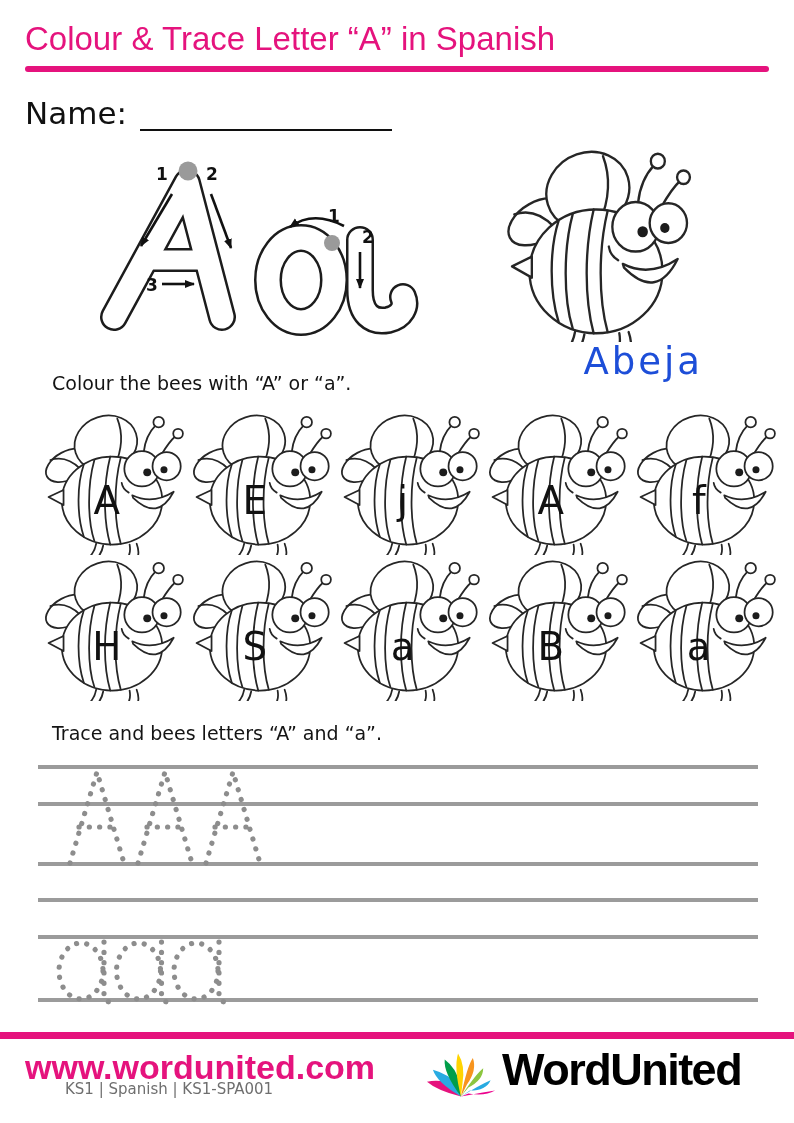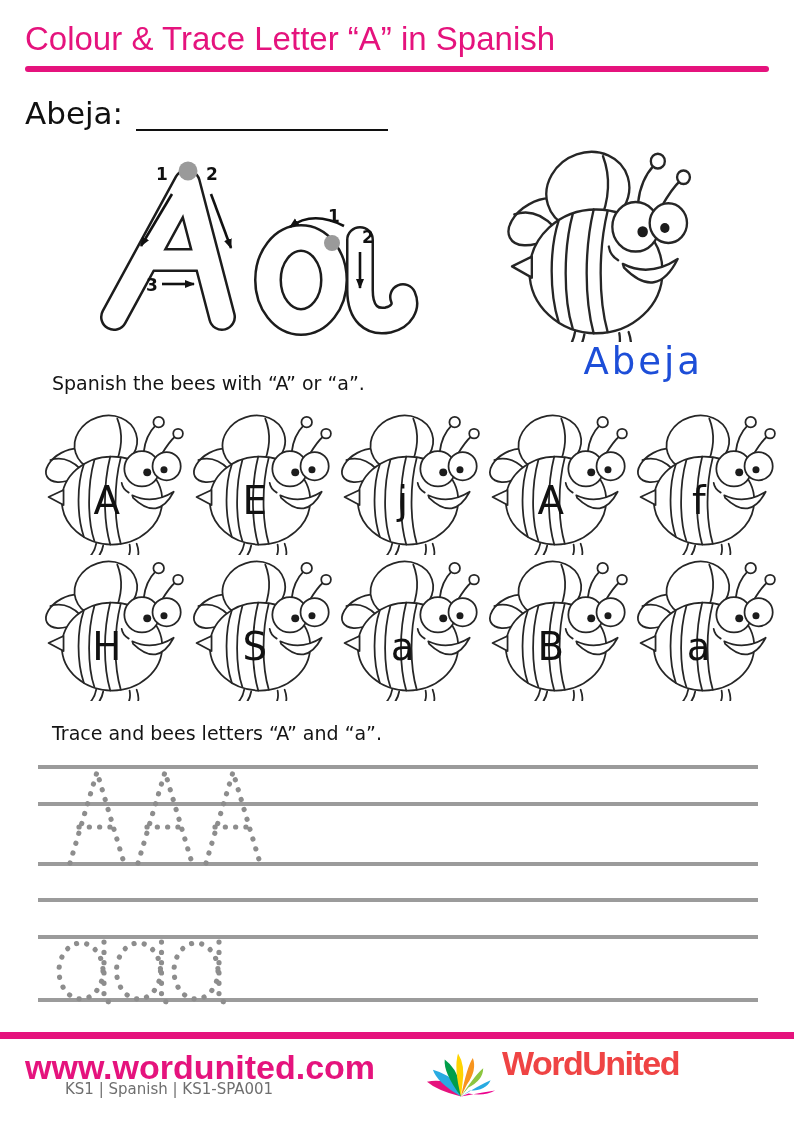--- a/index.html
+++ b/index.html
@@ -56,21 +56,21 @@
   .start-dot{fill:#9a9a9a;}
   .footer-rule{left:0;top:1032px;width:794px;height:7px;background:var(--accent);}
   .footer-site{
     left:25px;top:1048px;font-family:"Liberation Sans",sans-serif;
     font-weight:700;font-size:34px;color:var(--accent);
   }
   .footer-meta{left:25px;top:1080px;font-size:15px;color:#6f6f6f;margin-left:40px;}
   .brand-logo{left:424px;top:1050px;}
   .brand-name{
     left:502px;top:1044px;font-family:"Liberation Sans",sans-serif;
-    font-weight:700;font-size:34px;color:#ef4444;letter-spacing:-1.5px;white-space:nowrap;
+    font-weight:700;font-size:45px;color:#000000;letter-spacing:-1.5px;white-space:nowrap;
   }
 </style>
 </head>
 <body>
 
 <div class="page">
 
   <svg width="0" height="0" style="position:absolute" aria-hidden="true">
     <defs>
       <marker id="ah" markerUnits="userSpaceOnUse" markerWidth="12" markerHeight="10" refX="9" refY="4" orient="auto">
@@ -106,21 +106,21 @@
         <ellipse class="dotted" cx="24" cy="226" rx="22" ry="28"></ellipse>
         <path class="dotted" d="M47,197 L47,250 C47,257 52,259 57,254"></path>
       </g>
     </defs>
   </svg>
 
   <div class="abs page-title">Colour &amp; Trace Letter “A” in Spanish</div>
   <div class="abs title-rule"></div>
 
   <div class="abs name-row">
-    <span>Abeja:</span>
+    <span>Name:</span>
     <span class="name-line"></span>
   </div>
 
   <svg class="abs trace-demo" viewBox="0 0 794 400">
     <g>
       <path class="letter-black" d="M114,317 L187,183 L222,317"></path>
       <path class="cross-black" d="M150,260 L208,260"></path>
       <path class="letter-white" d="M114,317 L187,183 L222,317"></path>
       <path class="cross-white" d="M150,260 L208,260"></path>
     </g>
@@ -142,21 +142,21 @@
     <text class="stroke-num" x="152" y="291">3</text>
     <text class="stroke-num" x="334" y="222">1</text>
     <text class="stroke-num" x="368" y="243">2</text>
   </svg>
 
   <svg class="abs" style="left:498px;top:150px" width="196" height="192" viewBox="0 0 168 155" preserveAspectRatio="none">
     <use href="#bee"></use>
   </svg>
   <div class="abs vocab-word">Abeja</div>
 
-  <div class="abs instruction instr-1">Spanish the bees with “A” or “a”.</div>
+  <div class="abs instruction instr-1">Colour the bees with “A” or “a”.</div>
 
   <div class="abs bee-row bee-row-1">
     <svg class="bee-cell" viewBox="0 0 168 155">
         <use href="#bee"></use>
         <text class="bee-letter" x="78" y="113">A</text>
       </svg>
     <svg class="bee-cell" viewBox="0 0 168 155">
         <use href="#bee"></use>
         <text class="bee-letter" x="78" y="113">E</text>
       </svg>

